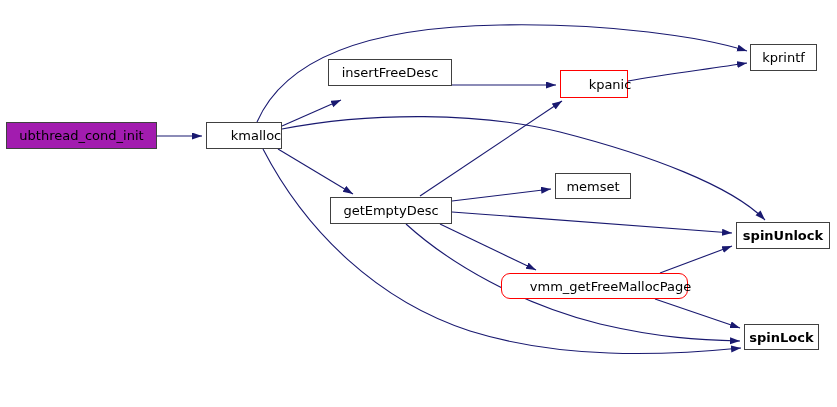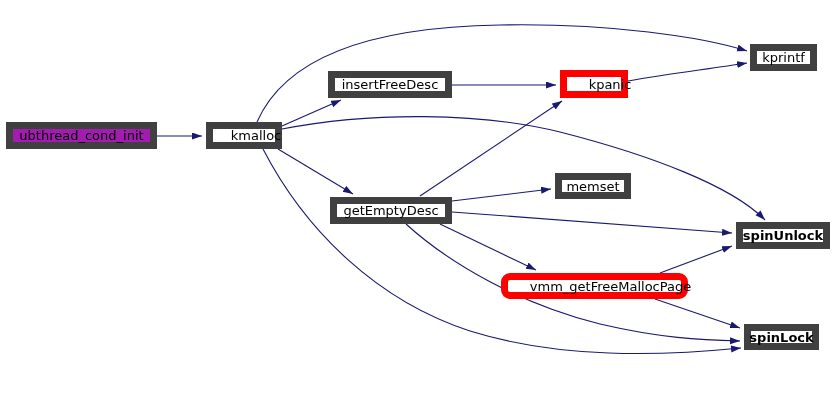--- a/index.html
+++ b/index.html
@@ -23,21 +23,21 @@
     height: 407px;
   }
   #edges-layer path.edge {
     fill: none;
     stroke-width: 1.1px;
   }
   .node {
     position: absolute;
     box-sizing: border-box;
     background: #ffffff;
-    border: 7px solid #404040;
+    border: 1px solid #404040;
     color: #000000;
     font-size: 13px;
     line-height: 1;
     display: flex;
     align-items: center;
     justify-content: center;
     white-space: nowrap;
     cursor: pointer;
   }
   .node.highlight {
@@ -73,21 +73,21 @@
         <path class="edge" d="M452,201 L551,189" stroke="#191970" marker-end="url(#arrowhead)"></path>
         <path class="edge" d="M452,212 C550,219 650,227 732,233" stroke="#191970" marker-end="url(#arrowhead)"></path>
         <path class="edge" d="M440,224 L536,270" stroke="#191970" marker-end="url(#arrowhead)"></path>
         <path class="edge" d="M660,273 L732,246" stroke="#191970" marker-end="url(#arrowhead)"></path>
         <path class="edge" d="M655,299 L740,328" stroke="#191970" marker-end="url(#arrowhead)"></path>
       </g>
   </svg>
   <div id="nodes-layer">
       <div class="node highlight" style="left: 6px; top: 122px; width: 151px; height: 27px;">ubthread_cond_init</div>
       <div class="node" style="left: 206px; top: 122px; width: 76px; height: 27px; padding-left: 24px;">kmalloc</div>
-      <div class="node" style="left: 328px; top: 71px; width: 124px; height: 27px;">insertFreeDesc</div>
+      <div class="node" style="left: 328px; top: 59px; width: 124px; height: 27px;">insertFreeDesc</div>
       <div class="node alert" style="left: 560px; top: 70px; width: 68px; height: 28px;">kpanic</div>
       <div class="node" style="left: 750px; top: 44px; width: 67px; height: 27px;">kprintf</div>
       <div class="node" style="left: 330px; top: 197px; width: 122px; height: 27px;">getEmptyDesc</div>
       <div class="node" style="left: 555px; top: 173px; width: 76px; height: 26px;">memset</div>
       <div class="node" style="left: 736px; top: 222px; width: 94px; height: 27px; font-weight: bold;">spinUnlock</div>
       <div class="node alert" style="left: 501px; top: 273px; width: 187px; height: 26px; border-radius: 9px;">vmm_getFreeMallocPage</div>
       <div class="node" style="left: 744px; top: 324px; width: 75px; height: 26px; font-weight: bold;">spinLock</div>
     </div>
 </div>
 

